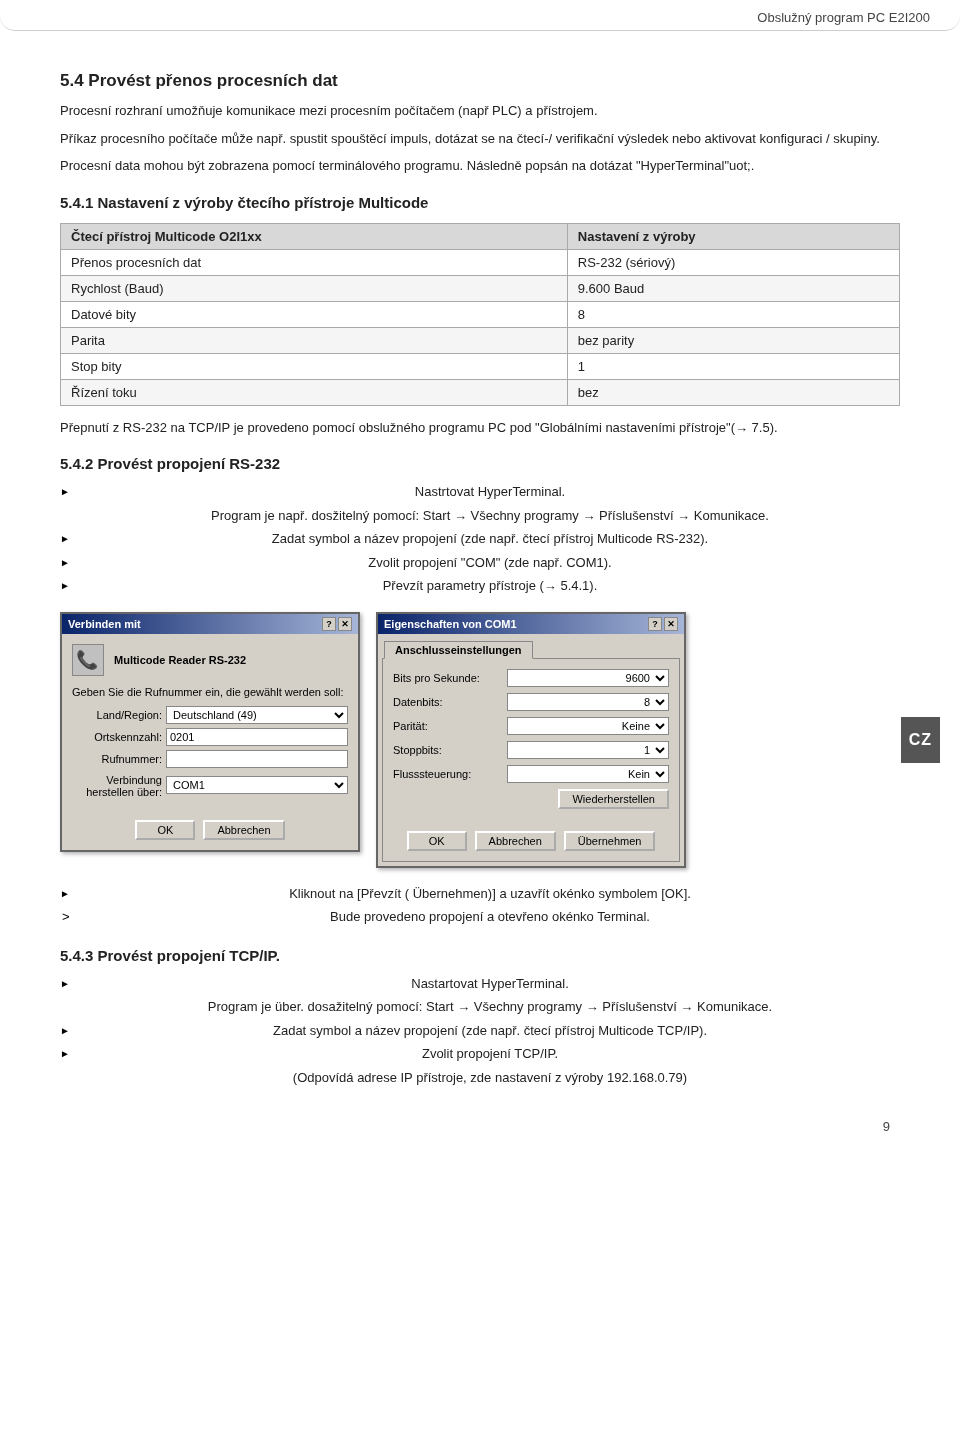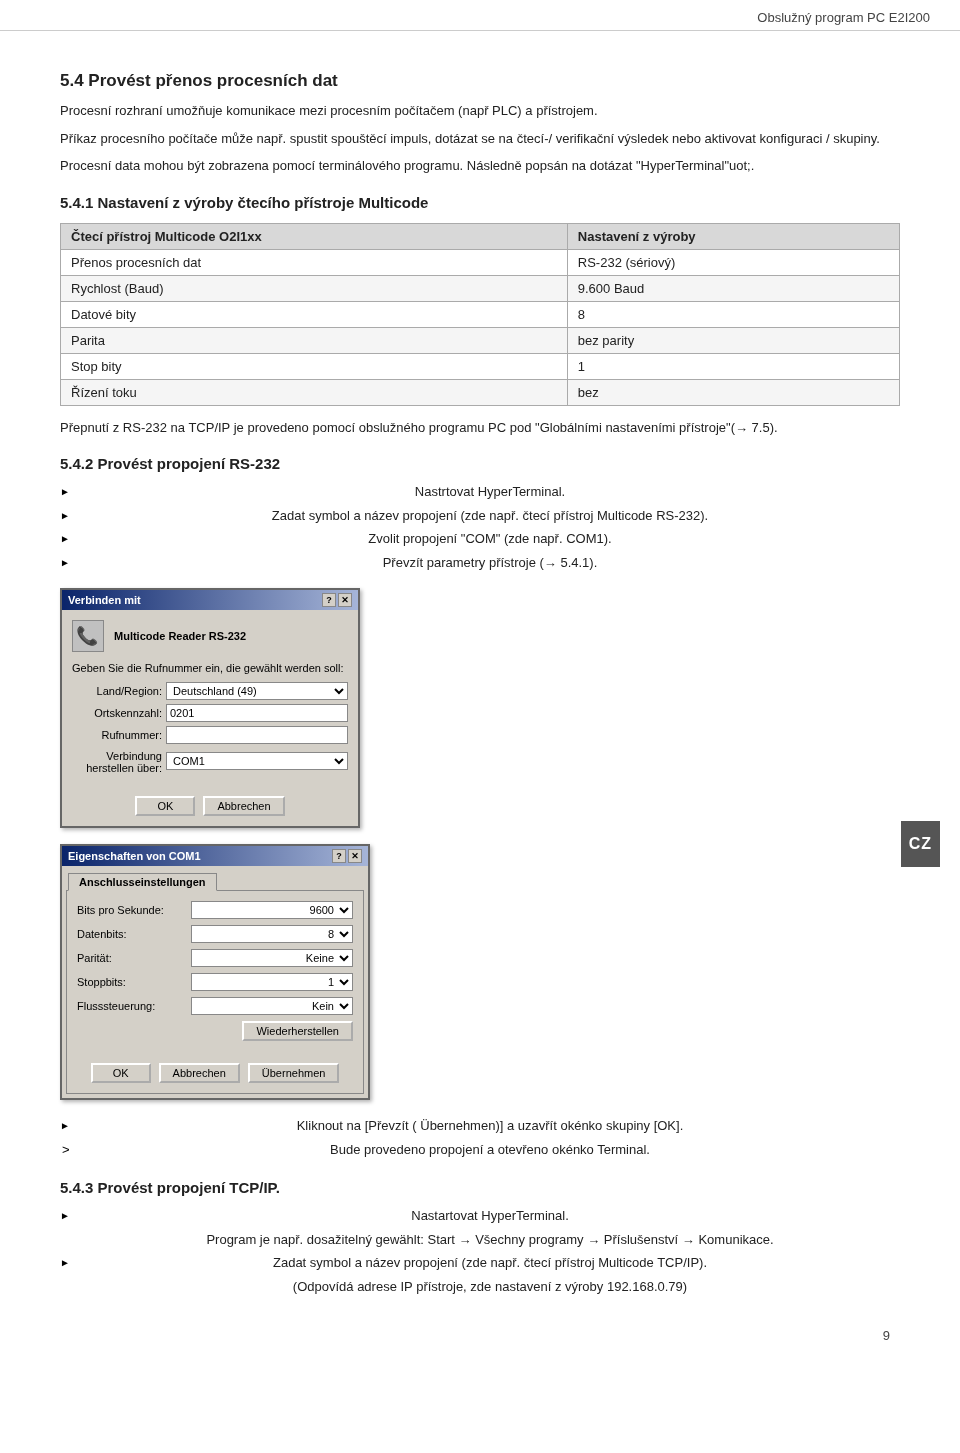--- a/index.html
+++ b/index.html
@@ -12,20 +12,21 @@
       min-height: 1453px;
       position: relative;
     }
 
     .page-header {
       text-align: right;
       padding: 10px 30px 5px 30px;
       border-bottom: 1px solid #ccc;
       font-size: 13px;
       color: #444;
+      border-radius: 15px;
     }
 
     .page-content {
       padding: 20px 40px 40px 40px;
       max-width: 920px;
       margin: 0 auto;
     }
 
     h2 {
       font-size: 17px;
@@ -94,21 +95,21 @@
       content: '>';
       position: absolute;
       left: 2px;
       font-size: 13px;
       top: 2px;
       color: #000;
     }
 
     .dialogs-row {
       display: flex;
-      flex-direction: column;
+      flex-direction: row;
       gap: 16px;
       margin: 14px 0;
       align-items: flex-start;
     }
 
     
     .dialog-verbinden {
       width: 300px;
       border: 2px solid #666;
       background: #d4d0c8;
@@ -356,20 +357,21 @@
         </tr>
       </tbody>
   </table>
 
   <p>Přepnutí z RS-232 na TCP/IP je provedeno pomocí obslužného programu PC pod "Globálními nastaveními přístroje"(→ 7.5).</p>
 
   <h3>5.4.2 Provést propojení RS-232</h3>
 
   <ul class="bullet-list" id="steps-542-list">
   <li class="arrow">Nastrtovat HyperTerminal.</li>
+      <li style="padding-left: 20px;">Program je např. dosžitelný pomocí: Start → Všechny programy → Příslušenství → Komunikace.</li>
       <li class="arrow">Zadat symbol a název propojení (zde např. čtecí přístroj Multicode RS-232).</li>
       <li class="arrow">Zvolit propojení "COM" (zde např. COM1).</li>
       <li class="arrow">Převzít parametry přístroje (→ 5.4.1).</li>
     </ul>
 
   <div class="dialogs-wrapper">
     <div class="dialogs-row">
 
       <div class="dialog-verbinden">
         <div class="dialog-titlebar">
@@ -465,27 +467,28 @@
             <button class="win-button">Übernehmen</button>
           </div>
         </div>
       </div>
     </div>
 
     <div style="position:absolute; right:-40px; top:50%; transform:translateY(-50%); background:#555; color:#fff; font-weight:bold; font-size:16px; padding:14px 8px; letter-spacing:1px;">CZ</div>
   </div>
 
   <ul class="bullet-list" id="steps-542-after-list">
-  <li class="arrow">Kliknout na [Převzít ( Übernehmen)] a uzavřít okénko skupiny [OK].</li>
+  <li class="arrow">Kliknout na [Převzít ( Übernehmen)] a uzavřít okénko symbolem [OK].</li>
       <li class="gt">Bude provedeno propojení a otevřeno okénko Terminal.</li>
     </ul>
 
   <h3>5.4.3 Provést propojení TCP/IP.</h3>
 
   <ul class="bullet-list" id="steps-543-list">
   <li class="arrow">Nastartovat HyperTerminal.</li>
-      <li style="padding-left: 20px;">Program je např. dosažitelný gewählt: Start → Všechny programy → Příslušenství → Komunikace.</li>
+      <li style="padding-left: 20px;">Program je über. dosažitelný pomocí: Start → Všechny programy → Příslušenství → Komunikace.</li>
       <li class="arrow">Zadat symbol a název propojení (zde např. čtecí přístroj Multicode TCP/IP).</li>
+      <li class="arrow">Zvolit propojení TCP/IP.</li>
       <li style="padding-left: 20px;">(Odpovídá adrese IP přístroje, zde nastavení z výroby 192.168.0.79)</li>
     </ul>
 
   <div class="page-number">9</div>
 </div>
 
 </body></html>

